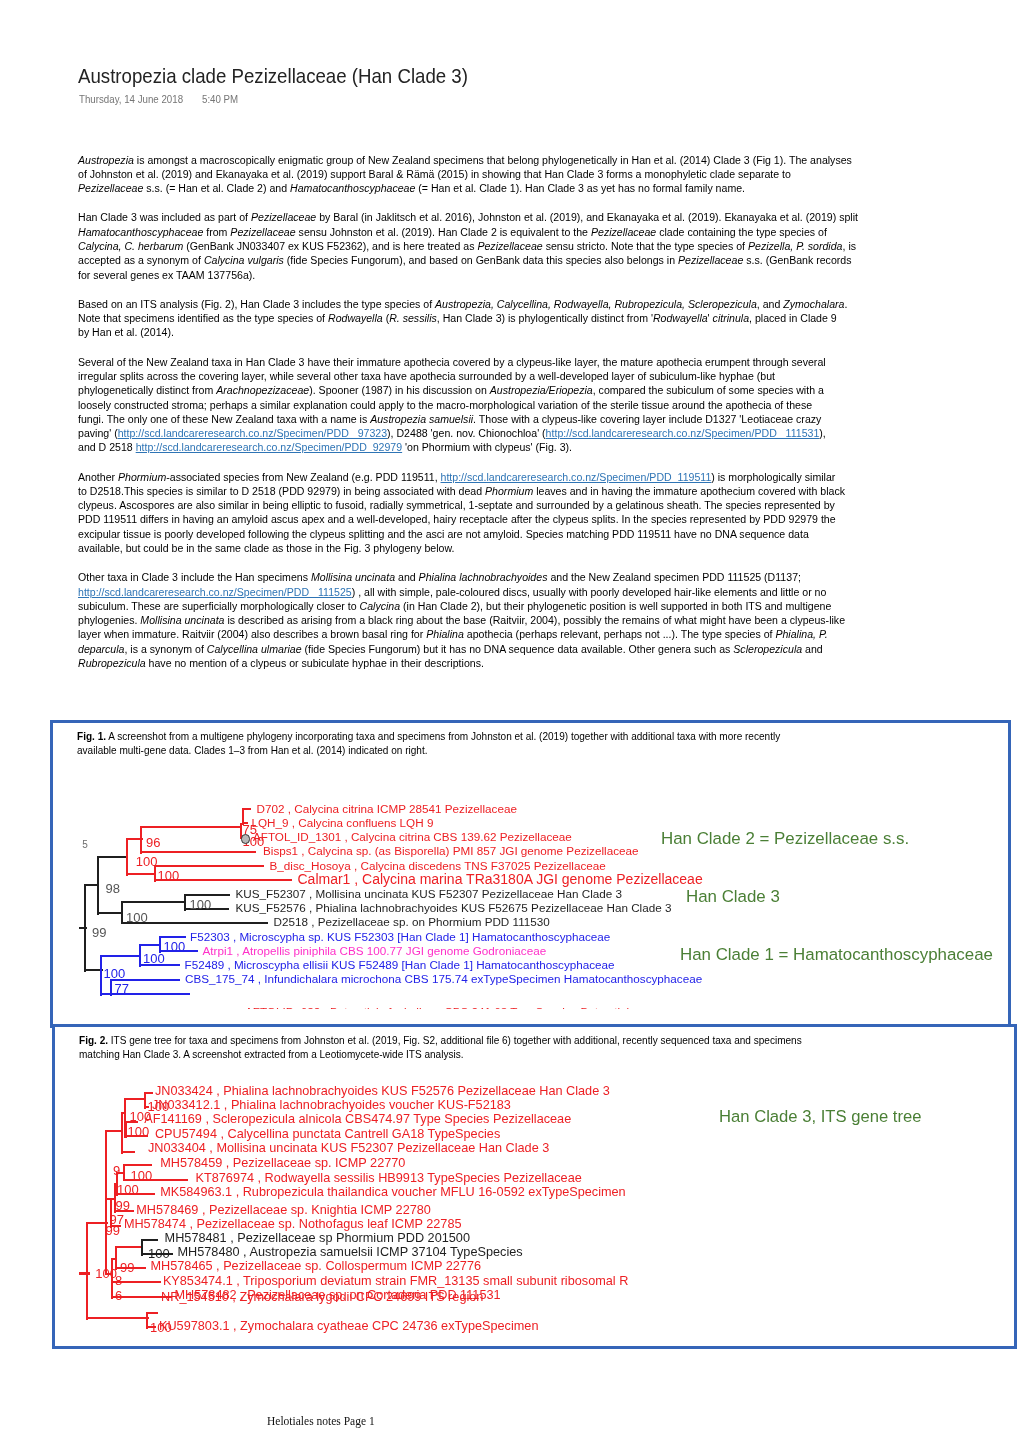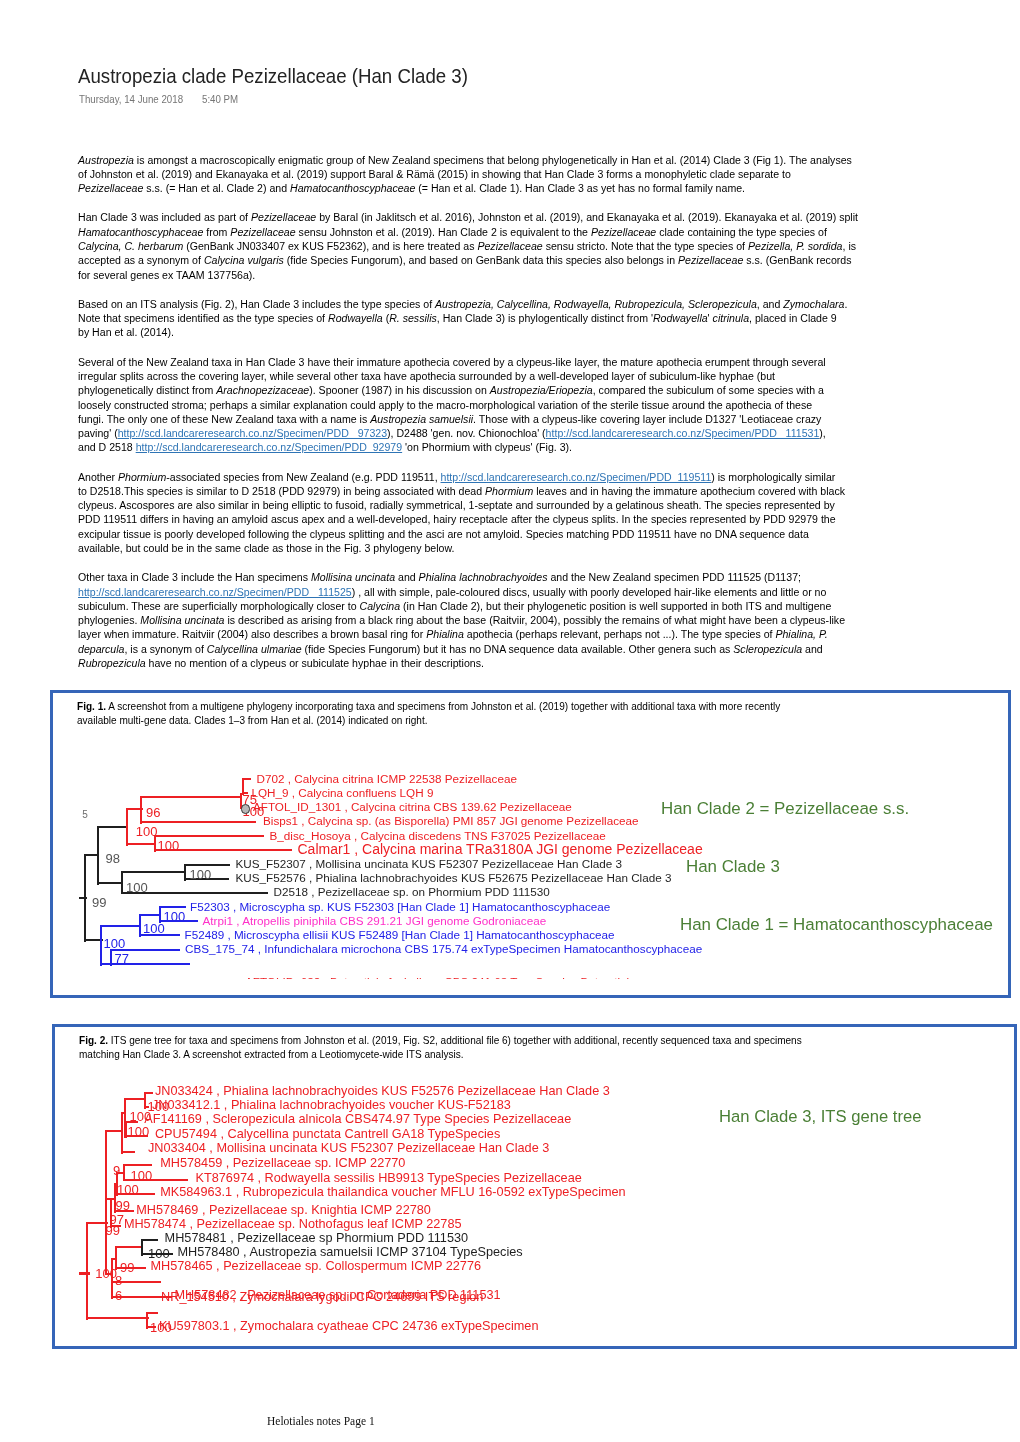--- a/index.html
+++ b/index.html
@@ -8,21 +8,21 @@
   .title{position:absolute;left:78px;top:65.6px;font-size:20.4px;color:#232323;font-weight:400;white-space:nowrap;line-height:20.4px;transform:scaleX(0.915);transform-origin:0 50%;}
   .subtitle{position:absolute;left:78.6px;top:95.3px;font-size:10.4px;line-height:10.4px;color:#757575;white-space:nowrap;}
   .subtitle span{display:inline-block;transform:scaleX(0.935);transform-origin:0 50%;}
   .subtitle .t{position:absolute;left:123.5px;top:0;}
   .body{position:absolute;left:78px;top:152.7px;width:880px;font-size:11.7px;line-height:14.3px;color:#000;text-align:right;}
   .body p{margin:0 0 14.9px 0;}
   .ln{display:block;white-space:nowrap;transform-origin:0 50%;width:max-content;transform:scaleX(0.9054);}
   i{font-style:italic;}
   .lnk{color:#2E74B5;text-decoration:underline;}
   .figbox{position:absolute;border:3.6px solid #3565B8;background:#fff;box-sizing:border-box;overflow:hidden;}
-  #fig1{left:50px;top:690px;width:961px;height:308px;text-decoration:underline;}
+  #fig1{left:50px;top:720px;width:961px;height:308px;text-decoration:underline;}
   #fig2{left:52px;top:1024px;width:965px;height:325px;}
   .figcap{position:absolute;left:24px;font-size:11.1px;line-height:13.7px;color:#000;width:880px;}
   .figcap .ln2{display:block;white-space:nowrap;width:max-content;transform:scaleX(0.905);transform-origin:0 50%;}
   .figcap b{font-weight:700;}
   .tree{position:absolute;left:0;top:0;right:0;bottom:0;}
   .seg{position:absolute;}
   .tlab{position:absolute;white-space:nowrap;font-family:"Liberation Sans",sans-serif;font-size:11.7px;line-height:1;
         transform-origin:0 100%;}
   .slab{position:absolute;white-space:nowrap;font-family:"Liberation Sans",sans-serif;font-size:13px;line-height:1;transform-origin:0 100%;}
   .nmark{position:absolute;border-radius:50%;background:#b8b8b8;border:1.7px solid #333;box-sizing:border-box;}
@@ -122,31 +122,31 @@
         <div class="seg" style="left: 47px; top: 270px; width: 12px; height: 2px; background: rgb(34, 34, 232);"></div>
         <div class="seg" style="left: 86px; top: 222px; width: 2px; height: 22px; background: rgb(34, 34, 232);"></div>
         <div class="seg" style="left: 86px; top: 221px; width: 21px; height: 2px; background: rgb(34, 34, 232);"></div>
         <div class="seg" style="left: 86px; top: 241px; width: 41px; height: 2px; background: rgb(34, 34, 232);"></div>
         <div class="seg" style="left: 106px; top: 214px; width: 2px; height: 16px; background: rgb(34, 34, 232);"></div>
         <div class="seg" style="left: 106px; top: 213px; width: 27px; height: 2px; background: rgb(34, 34, 232);"></div>
         <div class="seg" style="left: 106px; top: 227px; width: 39px; height: 2px; background: rgb(34, 34, 232);"></div>
         <div class="seg" style="left: 57px; top: 257px; width: 2px; height: 16px; background: rgb(34, 34, 232);"></div>
         <div class="seg" style="left: 57px; top: 256px; width: 70px; height: 2px; background: rgb(34, 34, 232);"></div>
         <div class="seg" style="left: 57px; top: 270px; width: 80px; height: 2px; background: rgb(34, 34, 232);"></div>
-        <div class="tlab c-red" style="font-size: 11.7px; line-height: 11.7px; left: 203.6px; top: 79.7px;">D702 ,  Calycina citrina ICMP 22538 Pezizellaceae</div>
+        <div class="tlab c-red" style="font-size: 11.7px; line-height: 11.7px; left: 203.6px; top: 79.7px;">D702 ,  Calycina citrina ICMP 28541 Pezizellaceae</div>
         <div class="tlab c-red" style="font-size: 11.7px; line-height: 11.7px; left: 198.5px; top: 93.9px;">LQH_9 ,  Calycina confluens LQH 9</div>
         <div class="tlab c-red" style="font-size: 11.7px; line-height: 11.7px; left: 200px; top: 108.1px;">AFTOL_ID_1301 ,  Calycina citrina CBS 139.62 Pezizellaceae</div>
         <div class="tlab c-red" style="font-size: 11.7px; line-height: 11.7px; left: 210px; top: 122.3px;">Bisps1 ,  Calycina sp. (as Bisporella) PMI 857 JGI genome Pezizellaceae</div>
         <div class="tlab c-red" style="font-size: 11.7px; line-height: 11.7px; left: 216.5px; top: 136.5px;">B_disc_Hosoya ,  Calycina discedens TNS F37025 Pezizellaceae</div>
         <div class="tlab c-red" style="font-size: 14px; line-height: 11.7px; left: 244.5px; top: 150.7px;">Calmar1 ,  Calycina marina TRa3180A JGI genome Pezizellaceae</div>
         <div class="tlab c-black" style="font-size: 11.7px; line-height: 11.7px; left: 182.5px; top: 164.9px;">KUS_F52307 ,  Mollisina uncinata KUS F52307 Pezizellaceae Han Clade 3</div>
         <div class="tlab c-black" style="font-size: 11.7px; line-height: 11.7px; left: 182.5px; top: 179.1px;">KUS_F52576 ,  Phialina lachnobrachyoides KUS F52675 Pezizellaceae Han Clade 3</div>
         <div class="tlab c-black" style="font-size: 11.7px; line-height: 11.7px; left: 220.5px; top: 193.3px;">D2518 ,  Pezizellaceae sp. on Phormium PDD 111530</div>
         <div class="tlab c-blue" style="font-size: 11.7px; line-height: 11.7px; left: 137px; top: 207.5px; text-align: center;">F52303 ,  Microscypha sp. KUS F52303 [Han Clade 1] Hamatocanthoscyphaceae</div>
-        <div class="tlab c-magenta" style="font-size: 11.7px; line-height: 11.7px; left: 149.5px; top: 221.7px;">Atrpi1 ,  Atropellis piniphila CBS 291.21 JGI genome Godroniaceae</div>
+        <div class="tlab c-magenta" style="font-size: 11.7px; line-height: 11.7px; left: 149.5px; top: 221.7px;">Atrpi1 ,  Atropellis piniphila CBS 100.77 JGI genome Godroniaceae</div>
         <div class="tlab c-blue" style="font-size: 11.7px; line-height: 11.7px; left: 131.5px; top: 235.9px;">F52489 ,  Microscypha ellisii KUS F52489 [Han Clade 1] Hamatocanthoscyphaceae</div>
         <div class="tlab c-blue" style="font-size: 11.7px; line-height: 11.7px; left: 132px; top: 250.1px;">CBS_175_74 ,  Infundichalara microchona CBS 175.74 exTypeSpecimen Hamatocanthoscyphaceae</div>
         <div class="slab c-red" style="left: 82.8px; top: 131.6px;">100</div>
         <div class="slab c-red" style="left: 93px; top: 113.1px;">96</div>
         <div class="slab c-red" style="left: 104.5px; top: 145.6px;">100</div>
         <div class="slab c-red" style="left: 189.5px; top: 100.1px;">75</div>
         <div class="slab c-red" style="left: 189.5px; top: 111.6px;">100</div>
         <div class="slab c-grey" style="left: 52.6px; top: 159.4px;">98</div>
         <div class="slab c-grey" style="left: 73px; top: 188.1px;">100</div>
         <div class="slab c-grey" style="left: 136.5px; top: 175.1px;">100</div>
@@ -220,23 +220,24 @@
         <div class="tlab c-red" style="font-size: 12.7px; line-height: 12.7px; left: 99.9px; top: 57.8px;">JN033424 ,  Phialina lachnobrachyoides KUS F52576  Pezizellaceae Han Clade 3</div>
         <div class="tlab c-red" style="font-size: 12.7px; line-height: 12.7px; left: 96.9px; top: 72.1px;">JN033412.1 ,  Phialina lachnobrachyoides voucher KUS-F52183</div>
         <div class="tlab c-red" style="font-size: 12.7px; line-height: 12.7px; left: 89.3px; top: 86.3px;">AF141169 ,  Scleropezicula alnicola CBS474.97 Type Species Pezizellaceae</div>
         <div class="tlab c-red" style="font-size: 12.7px; line-height: 12.7px; left: 99.9px; top: 100.6px;">CPU57494 ,  Calycellina punctata Cantrell GA18 TypeSpecies</div>
         <div class="tlab c-red" style="font-size: 12.7px; line-height: 12.7px; left: 93px; top: 114.9px;">JN033404 ,  Mollisina uncinata KUS F52307  Pezizellaceae Han Clade 3</div>
         <div class="tlab c-red" style="font-size: 12.7px; line-height: 12.7px; left: 105.2px; top: 130.4px;">MH578459 ,  Pezizellaceae sp. ICMP 22770</div>
         <div class="tlab c-red" style="font-size: 12.7px; line-height: 12.7px; left: 140.5px; top: 144.7px;">KT876974 ,  Rodwayella sessilis HB9913 TypeSpecies Pezizellaceae</div>
         <div class="tlab c-red" style="font-size: 12.7px; line-height: 12.7px; left: 105.2px; top: 159px;">MK584963.1 ,  Rubropezicula thailandica voucher MFLU 16-0592 exTypeSpecimen</div>
         <div class="tlab c-red" style="font-size: 12.7px; line-height: 12.7px; left: 81.3px; top: 176.5px;">MH578469 ,  Pezizellaceae sp. Knightia ICMP 22780</div>
         <div class="tlab c-red" style="font-size: 12.7px; line-height: 12.7px; left: 68.9px; top: 190.7px;">MH578474 ,  Pezizellaceae sp. Nothofagus leaf ICMP 22785</div>
-        <div class="tlab c-black" style="font-size: 12.7px; line-height: 12.7px; left: 109.6px; top: 204.9px;">MH578481 ,  Pezizellaceae sp Phormium PDD 111530</div>
+        <div class="tlab c-black" style="font-size: 12.7px; line-height: 12.7px; left: 109.6px; top: 204.9px;">MH578481 ,  Pezizellaceae sp Phormium PDD 201500</div>
         <div class="tlab c-black" style="font-size: 12.7px; line-height: 12.7px; left: 122.5px; top: 219.1px;">MH578480 ,  Austropezia samuelsii ICMP 37104 TypeSpecies</div>
         <div class="tlab c-red" style="font-size: 12.7px; line-height: 12.7px; left: 95.5px; top: 233.3px;">MH578465 ,  Pezizellaceae sp. Collospermum ICMP 22776</div>
+        <div class="tlab c-red" style="font-size: 12.7px; line-height: 12.7px; left: 107.9px; top: 247.5px;">KY853474.1 ,  Triposporium deviatum strain FMR_13135 small subunit ribosomal R</div>
         <div class="tlab c-red" style="font-size: 12.7px; line-height: 12.7px; left: 119.5px; top: 261.8px;">MH578482 ,  Pezizellaceae sp. on Cortaderia PDD 111531</div>
         <div class="tlab c-red" style="font-size: 12.7px; line-height: 12.7px; left: 106.1px; top: 264px;">NR_154510 ,  Zymochalara lygodii CPC 24699 ITS region</div>
         <div class="tlab c-red" style="font-size: 12.7px; line-height: 12.7px; left: 104px; top: 292.5px;">KU597803.1 ,  Zymochalara cyatheae CPC 24736 exTypeSpecimen</div>
         <div class="slab c-red" style="left: 92.5px; top: 73.1px;">100</div>
         <div class="slab c-red" style="left: 74.5px; top: 82.6px;">100</div>
         <div class="slab c-red" style="left: 72.5px; top: 98.1px;">100</div>
         <div class="slab c-red" style="left: 75.5px; top: 141.6px;">100</div>
         <div class="slab c-red" style="left: 58px; top: 136.6px;">9</div>
         <div class="slab c-red" style="left: 62px; top: 155.6px;">100</div>
         <div class="slab c-red" style="left: 60.5px; top: 171.6px;">99</div>

